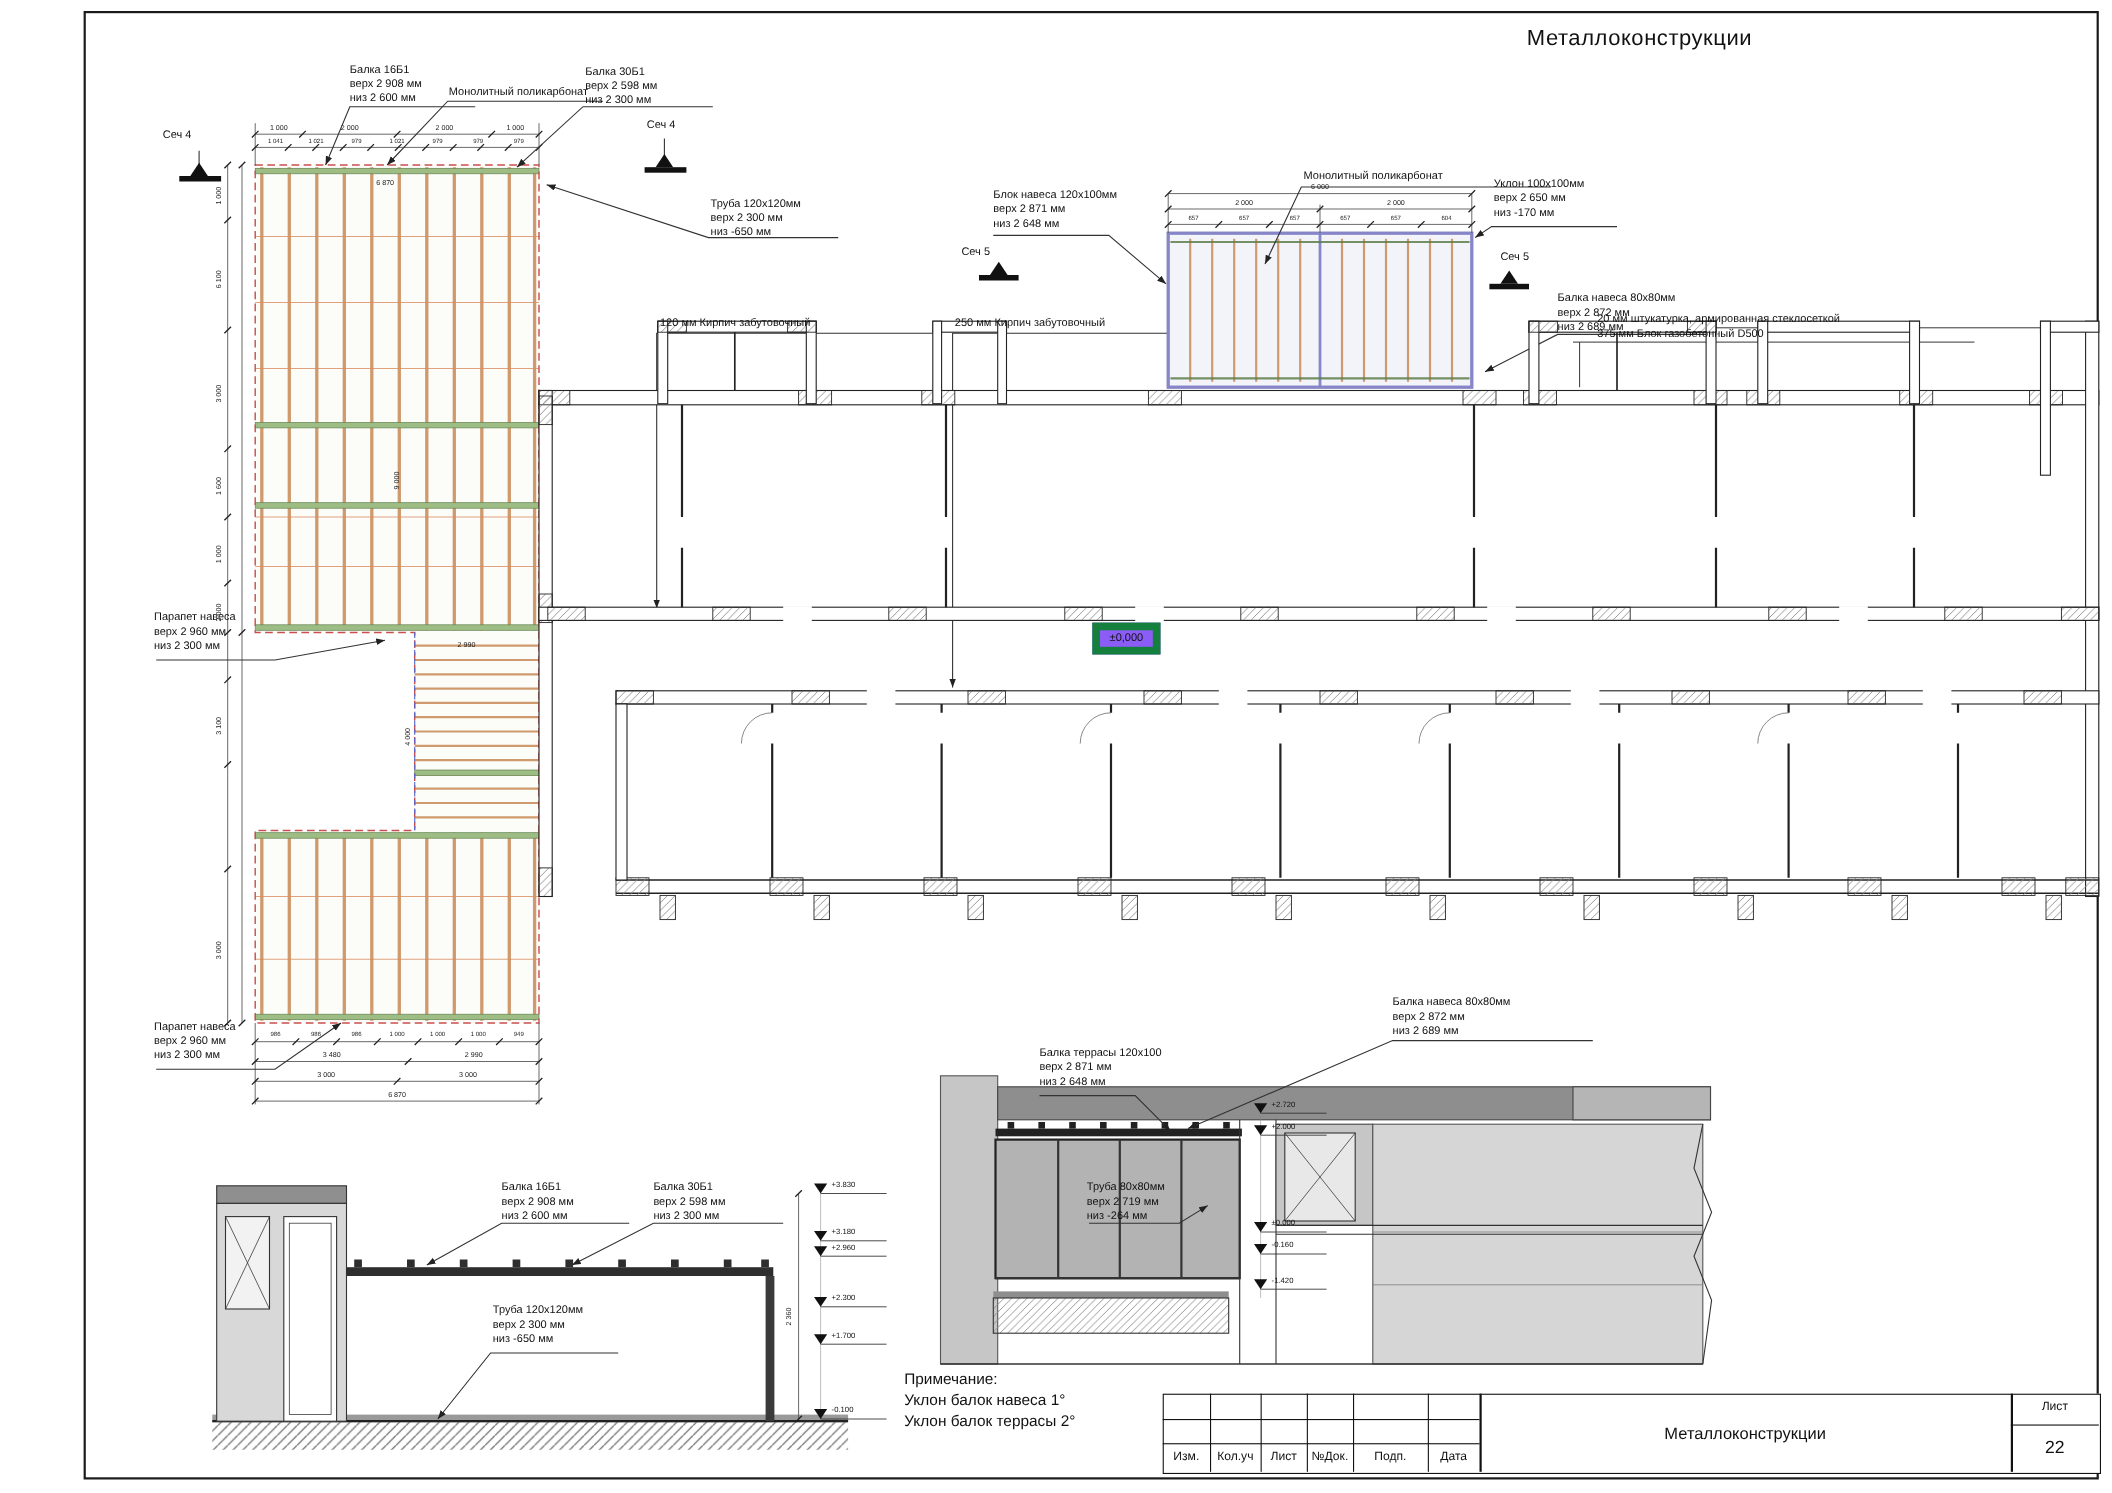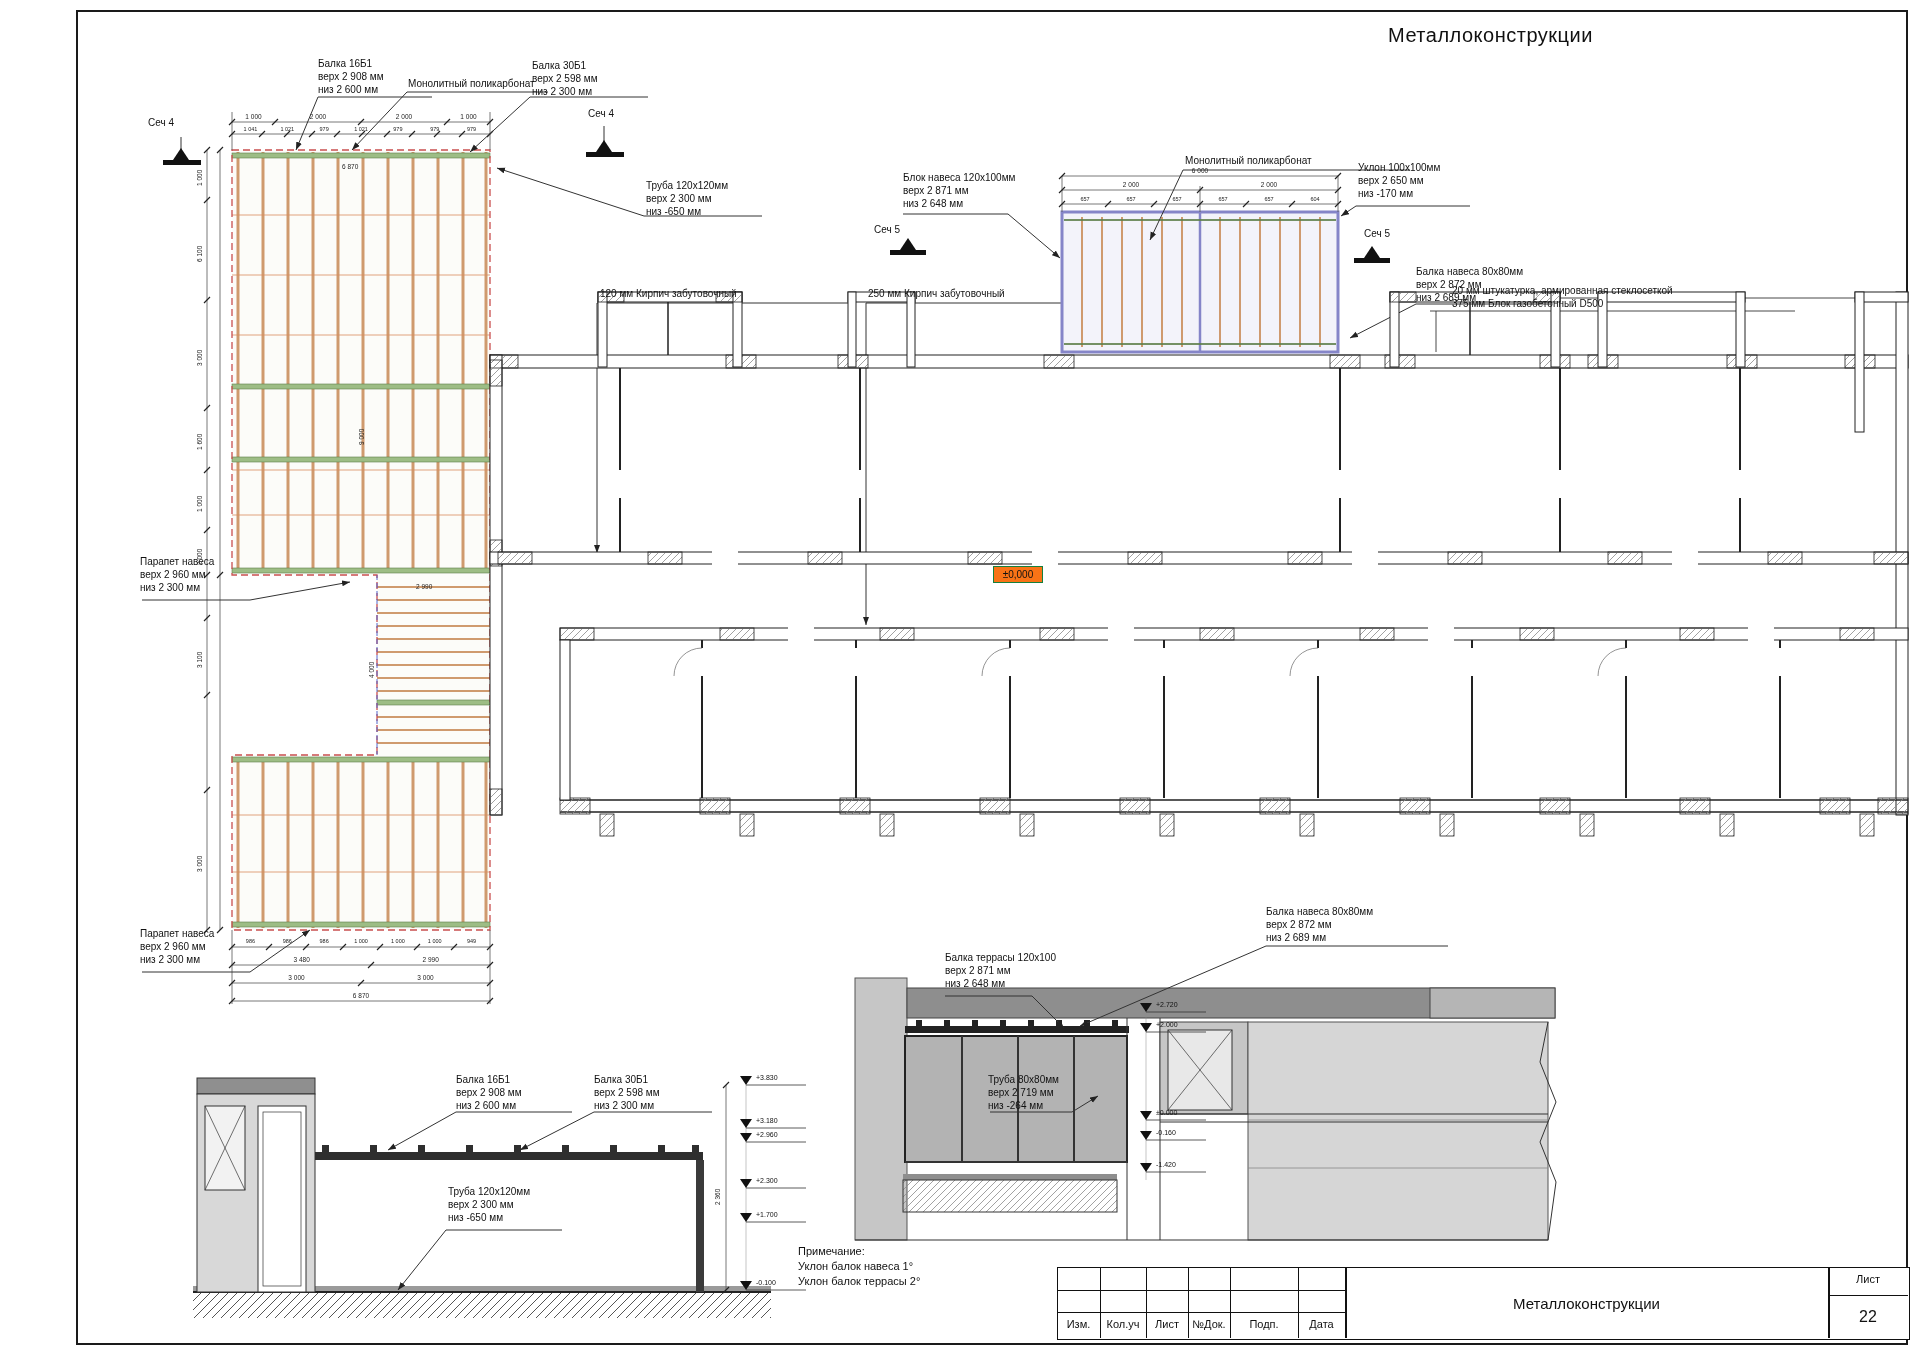--- a/index.html
+++ b/index.html
@@ -9,23 +9,23 @@
   svg.lines{position:absolute;left:0;top:0}
   .lbl{position:absolute;font-size:10px;line-height:1.28;white-space:nowrap;color:#111}
   .lbl div{white-space:nowrap}
   .marktxt{position:absolute;font-size:10px;white-space:nowrap}
   .dim{position:absolute;font-size:6.5px;color:#222;white-space:nowrap}
   .dimrow{position:absolute;display:flex;font-size:6.5px;color:#222;text-align:center}
   .dimrow span{display:block;overflow:visible}
   .vdim{position:absolute;font-size:6.5px;color:#222;white-space:nowrap;
         transform:rotate(-90deg);transform-origin:left top}
   .elev{position:absolute;font-size:7px;color:#111;white-space:nowrap}
-  .levelbox{position:absolute;left:993px;top:566px;width:48px;height:15px;border:1px solid #15803d;
-            font-size:10px;text-align:center;line-height:15px;background:#f97316}
-  .note{position:absolute;left:798px;top:1244px;font-size:11px;line-height:1.35}
+  .levelbox{position:absolute;left:993px;top:566px;width:48px;height:15px;border:7px solid #15803d;
+            font-size:10px;text-align:center;line-height:15px;background:#8b5cf6}
+  .note{position:absolute;left:822px;top:1244px;font-size:14px;line-height:1.35}
   .corner{position:absolute;left:1388px;top:24px;font-size:20px;letter-spacing:.5px}
   
   .tb{position:absolute;border:1.6px solid #111;background:#fff}
   .tbl{position:absolute;background:#111}
   .tbc{position:absolute;font-size:11px;text-align:center}
   .tb-doc{position:absolute;font-size:15px;text-align:center}
   .tb-sheetno{position:absolute;font-size:16px;text-align:center}
 </style>
 </head>
 <body>

